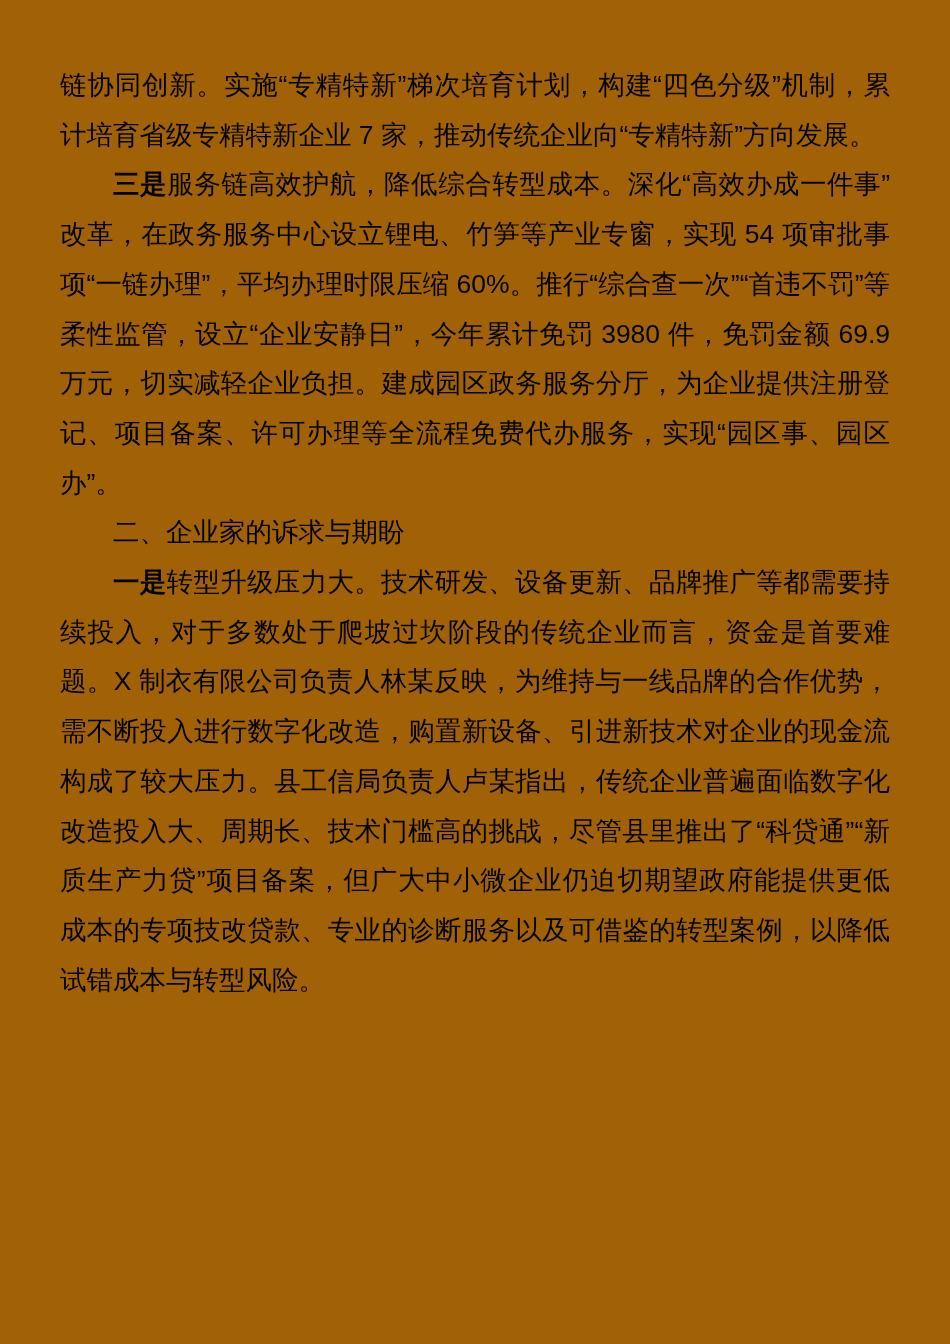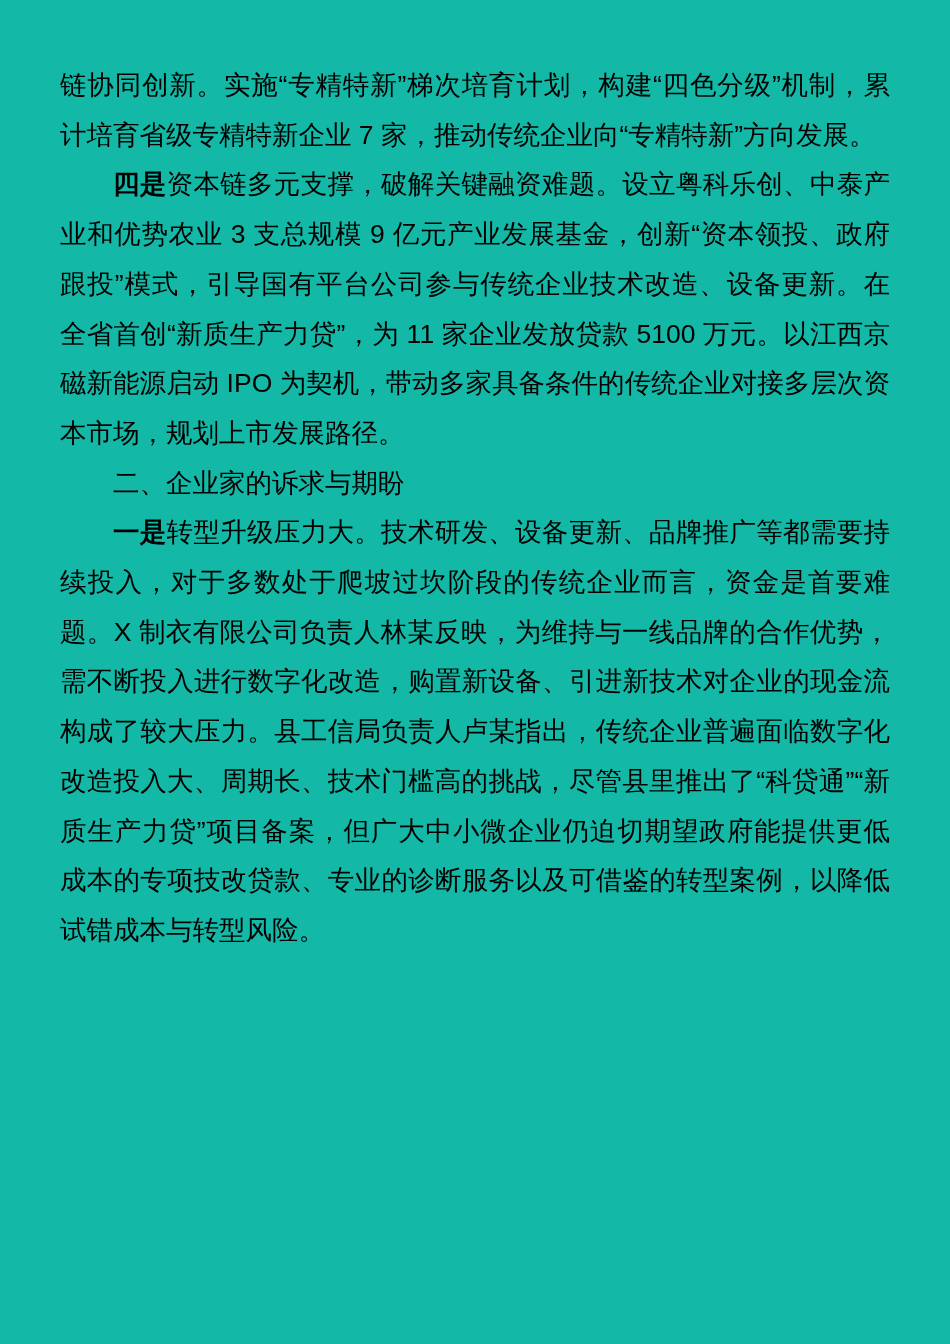--- a/index.html
+++ b/index.html
@@ -30,20 +30,20 @@
   }
   p.para.indent {
     text-indent: 2em;
   }
   .run { font-weight: 400; }
   .run.bold { font-weight: 700; }
 </style>
 </head>
 <body>
 
-<div class="page" style="background: #14b8a6;">
+<div class="page" style="background: #a16207;">
   <div class="doc" style="color: rgb(0, 0, 0);">
       <p class="para"><span class="run">链协同创新。实施“专精特新”梯次培育计划，构建“四色分级”机制，累计培育省级专精特新企业 7 家，推动传统企业向“专精特新”方向发展。</span></p>
-      <p class="para indent"><span class="run bold">四是</span><span class="run">资本链多元支撑，破解关键融资难题。设立粤科乐创、中泰产业和优势农业 3 支总规模 9 亿元产业发展基金，创新“资本领投、政府跟投”模式，引导国有平台公司参与传统企业技术改造、设备更新。在全省首创“新质生产力贷”，为 11 家企业发放贷款 5100 万元。以江西京磁新能源启动 IPO 为契机，带动多家具备条件的传统企业对接多层次资本市场，规划上市发展路径。</span></p>
+      <p class="para indent"><span class="run bold">三是</span><span class="run">服务链高效护航，降低综合转型成本。深化“高效办成一件事”改革，在政务服务中心设立锂电、竹笋等产业专窗，实现 54 项审批事项“一链办理”，平均办理时限压缩 60%。推行“综合查一次”“首违不罚”等柔性监管，设立“企业安静日”，今年累计免罚 3980 件，免罚金额 69.9 万元，切实减轻企业负担。建成园区政务服务分厅，为企业提供注册登记、项目备案、许可办理等全流程免费代办服务，实现“园区事、园区办”。</span></p>
       <p class="para indent"><span class="run">二、企业家的诉求与期盼</span></p>
       <p class="para indent"><span class="run bold">一是</span><span class="run">转型升级压力大。技术研发、设备更新、品牌推广等都需要持续投入，对于多数处于爬坡过坎阶段的传统企业而言，资金是首要难题。X 制衣有限公司负责人林某反映，为维持与一线品牌的合作优势，需不断投入进行数字化改造，购置新设备、引进新技术对企业的现金流构成了较大压力。县工信局负责人卢某指出，传统企业普遍面临数字化改造投入大、周期长、技术门槛高的挑战，尽管县里推出了“科贷通”“新质生产力贷”项目备案，但广大中小微企业仍迫切期望政府能提供更低成本的专项技改贷款、专业的诊断服务以及可借鉴的转型案例，以降低试错成本与转型风险。</span></p>
     </div>
 </div>
 
 </body></html>

